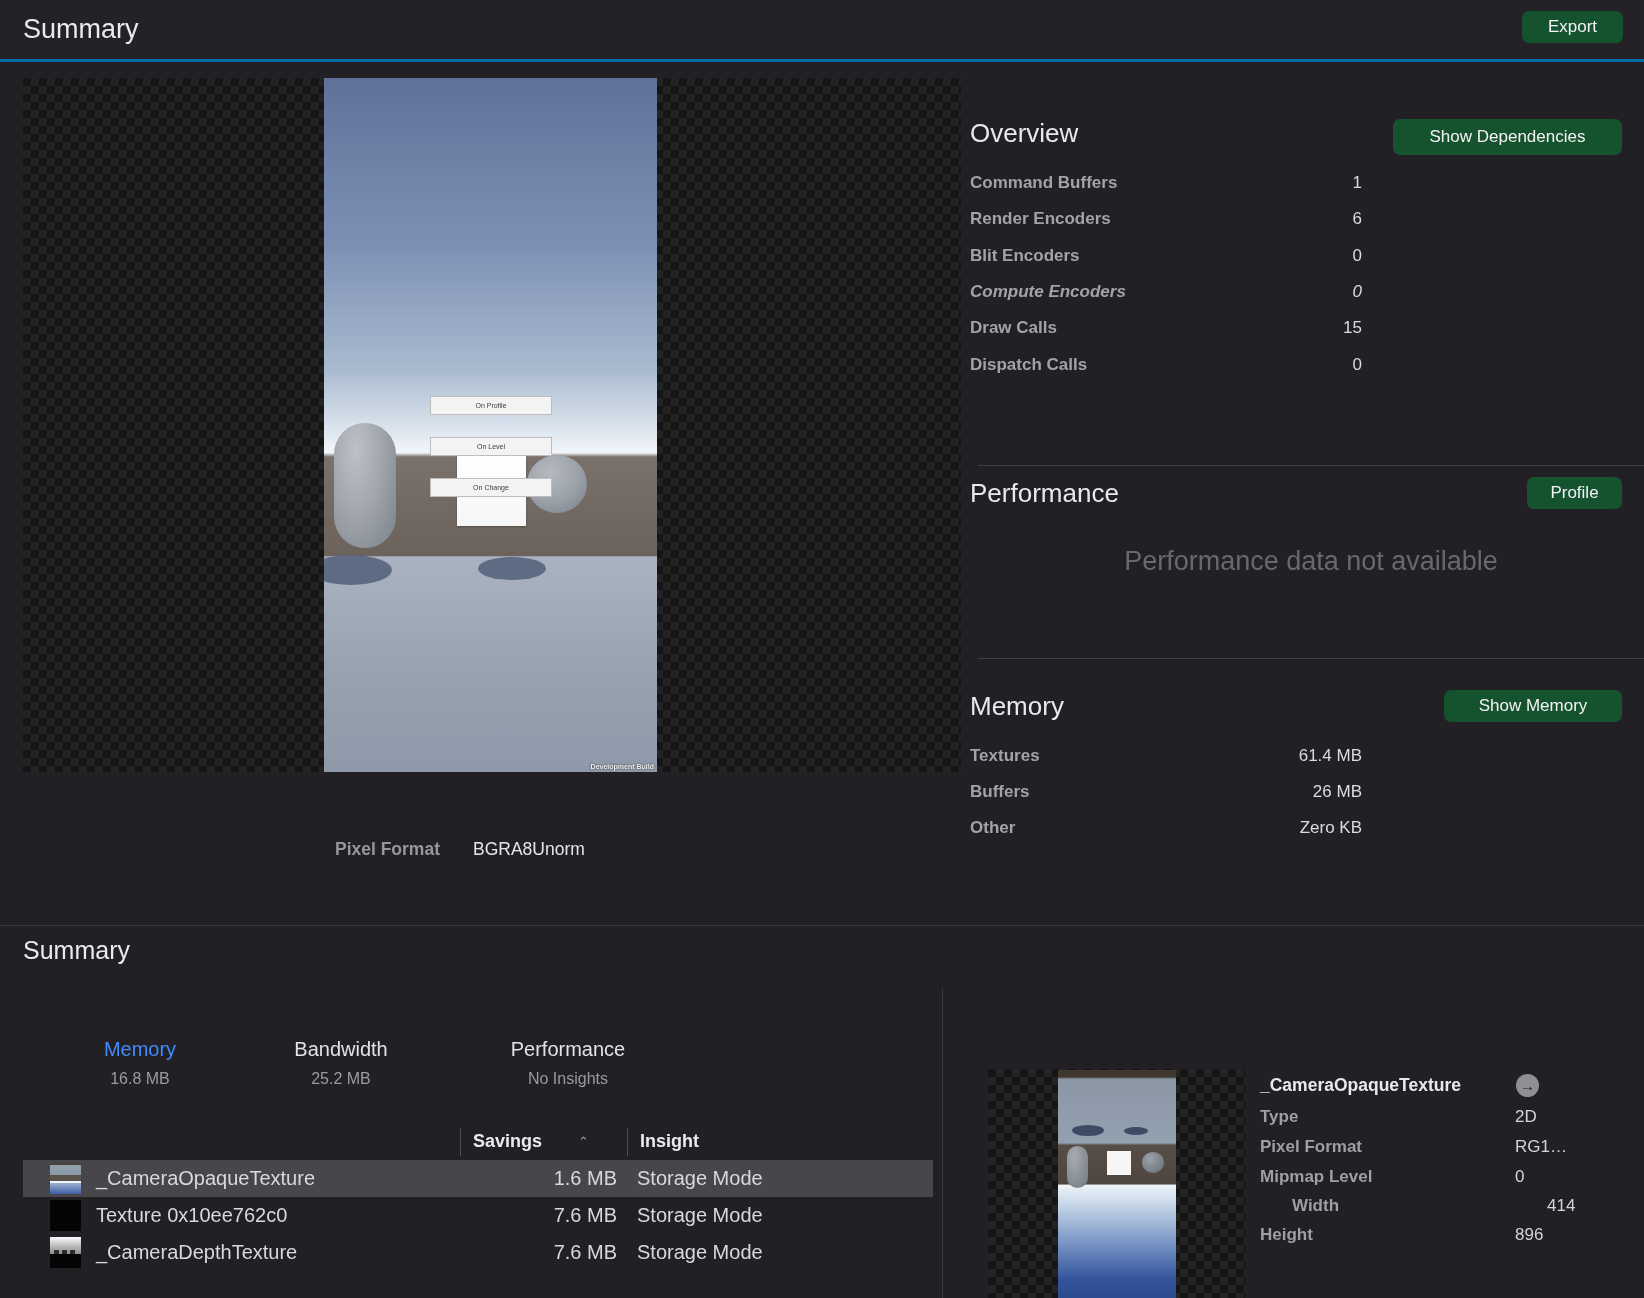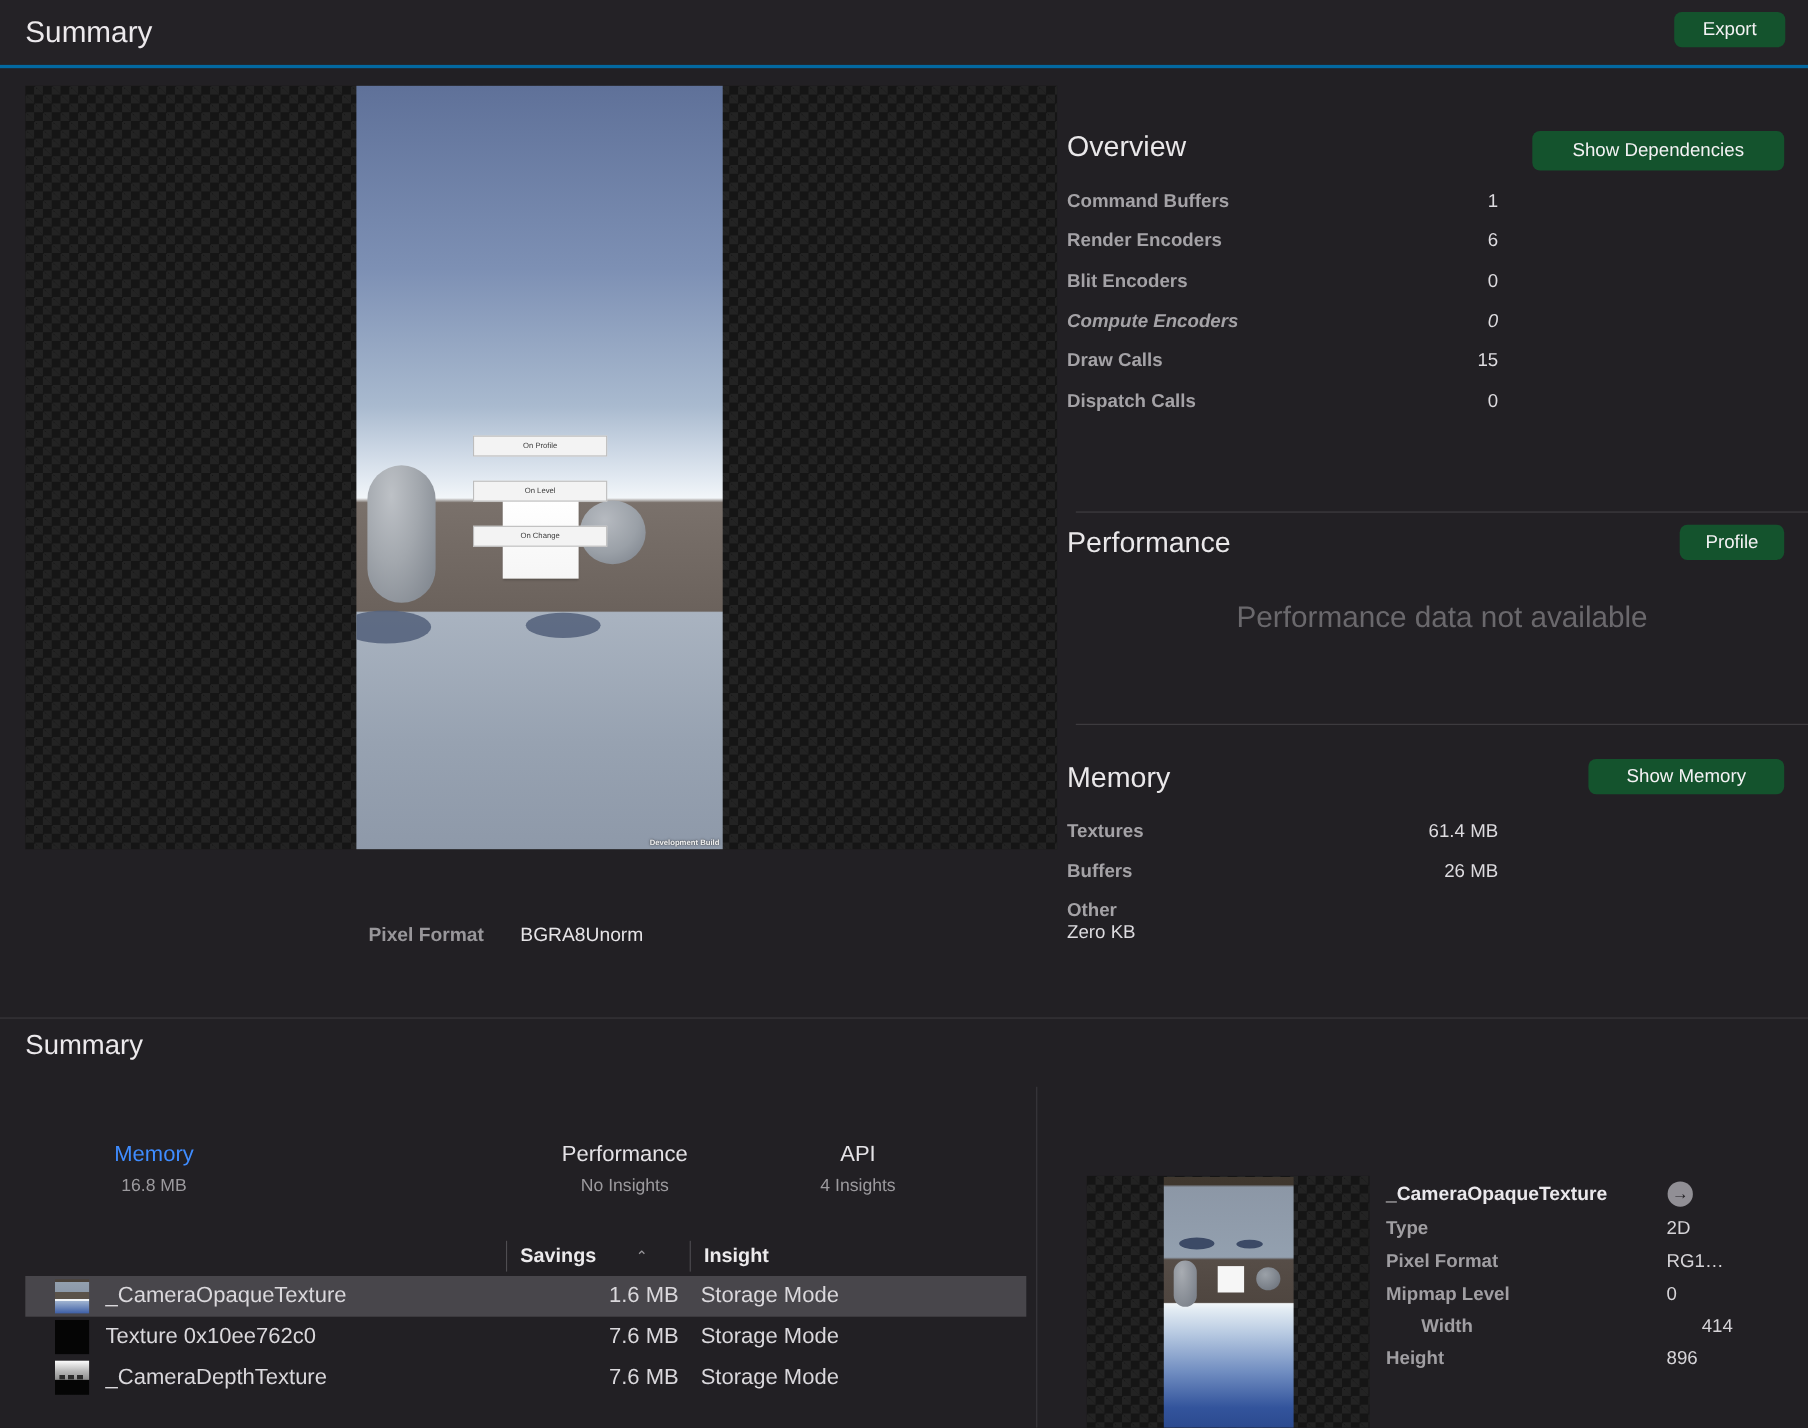--- a/index.html
+++ b/index.html
@@ -172,39 +172,39 @@
   <div class="section-title" style="top:691px;">Memory</div>
   <button class="btn showmem-btn">Show Memory</button>
   <div class="stat-row" style="top:746px;">
     <span class="sl">Textures</span>
     <span class="sv">61.4 MB</span>
   </div>
   <div class="stat-row" style="top:782px;">
     <span class="sl">Buffers</span>
     <span class="sv">26 MB</span>
   </div>
-  <div class="stat-row" style="top:818px;flex-direction:column;">
+  <div class="stat-row" style="top:818px;">
     <span class="sl">Other</span>
     <span class="sv">Zero KB</span>
   </div>
 
   <div class="insights-divider"></div>
   <div class="insights-title">Summary</div>
 
   <div class="tab selected" style="left:40px;">
     <div class="tl">Memory</div>
     <div class="tv">16.8 MB</div>
   </div>
+  <div class="tab" style="left:241px;">
+    <div class="tl">Bandwidth</div>
+    <div class="tv">25.2 MB</div>
+  </div>
   <div class="tab" style="left:468px;">
     <div class="tl">Performance</div>
     <div class="tv">No Insights</div>
-  </div>
-  <div class="tab" style="left:680px;">
-    <div class="tl">API</div>
-    <div class="tv">4 Insights</div>
   </div>
 
   <div class="v-divider"></div>
 
   <div class="tbl-header" style="left:460px;">
     <div class="sep"></div>
     <span style="margin-left:12px;">Savings</span>
     <span class="sort-chev" style="margin-left:36px;">⌃</span>
   </div>
   <div class="tbl-header" style="left:627px;">

